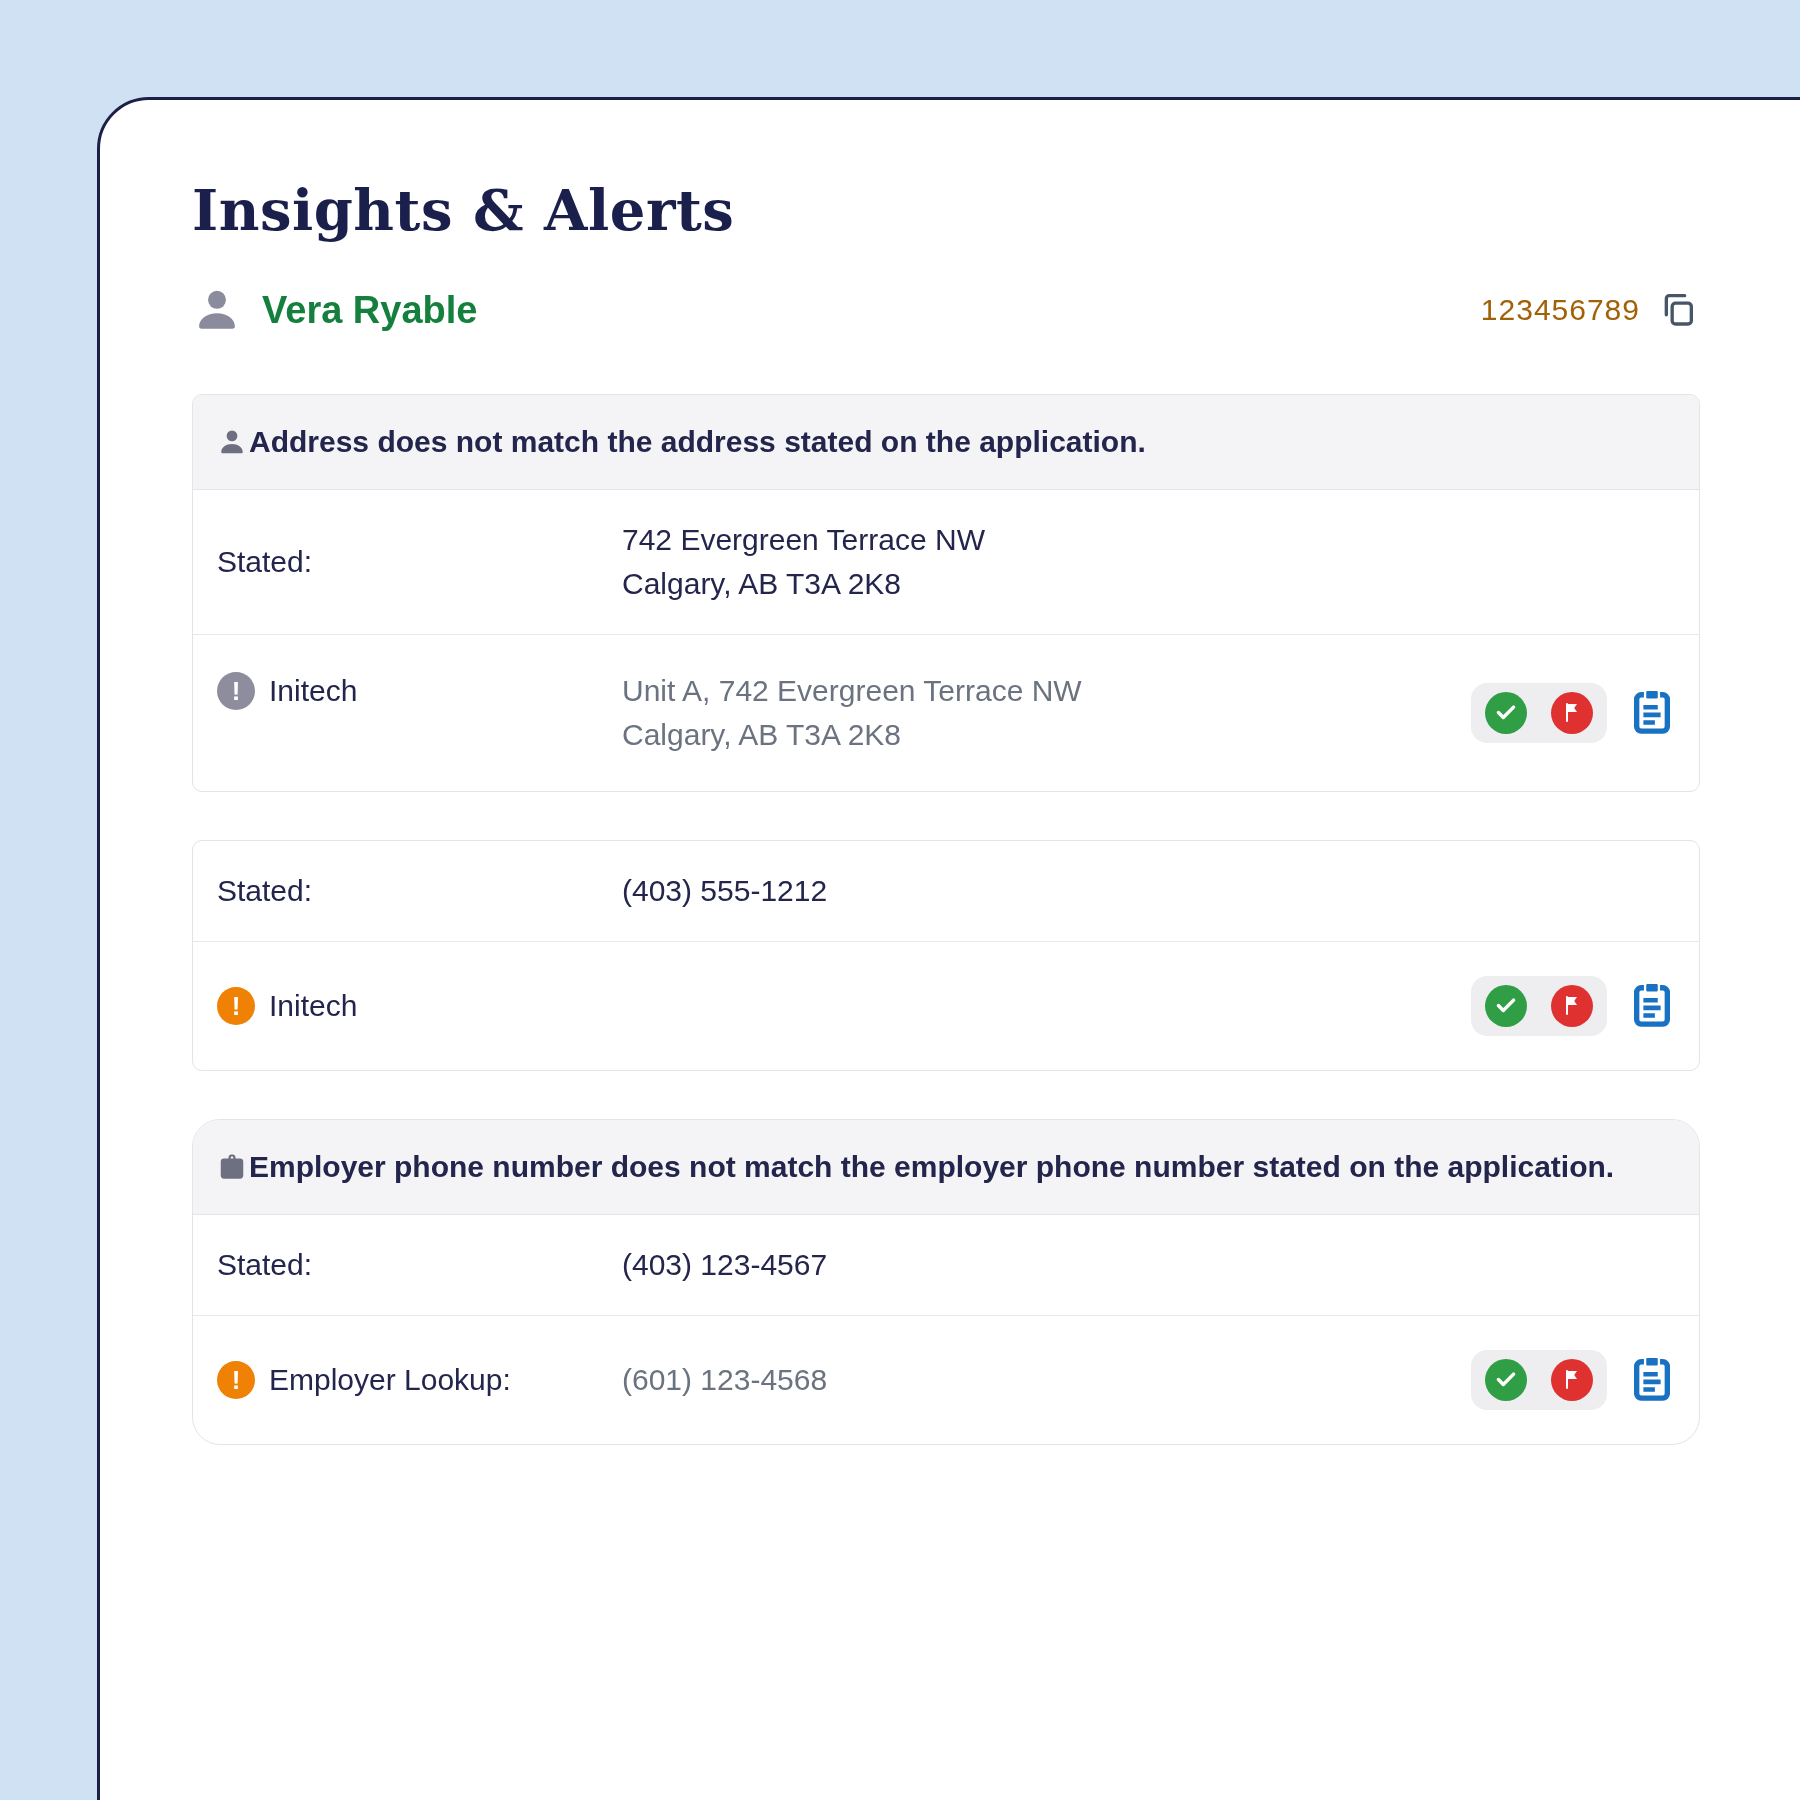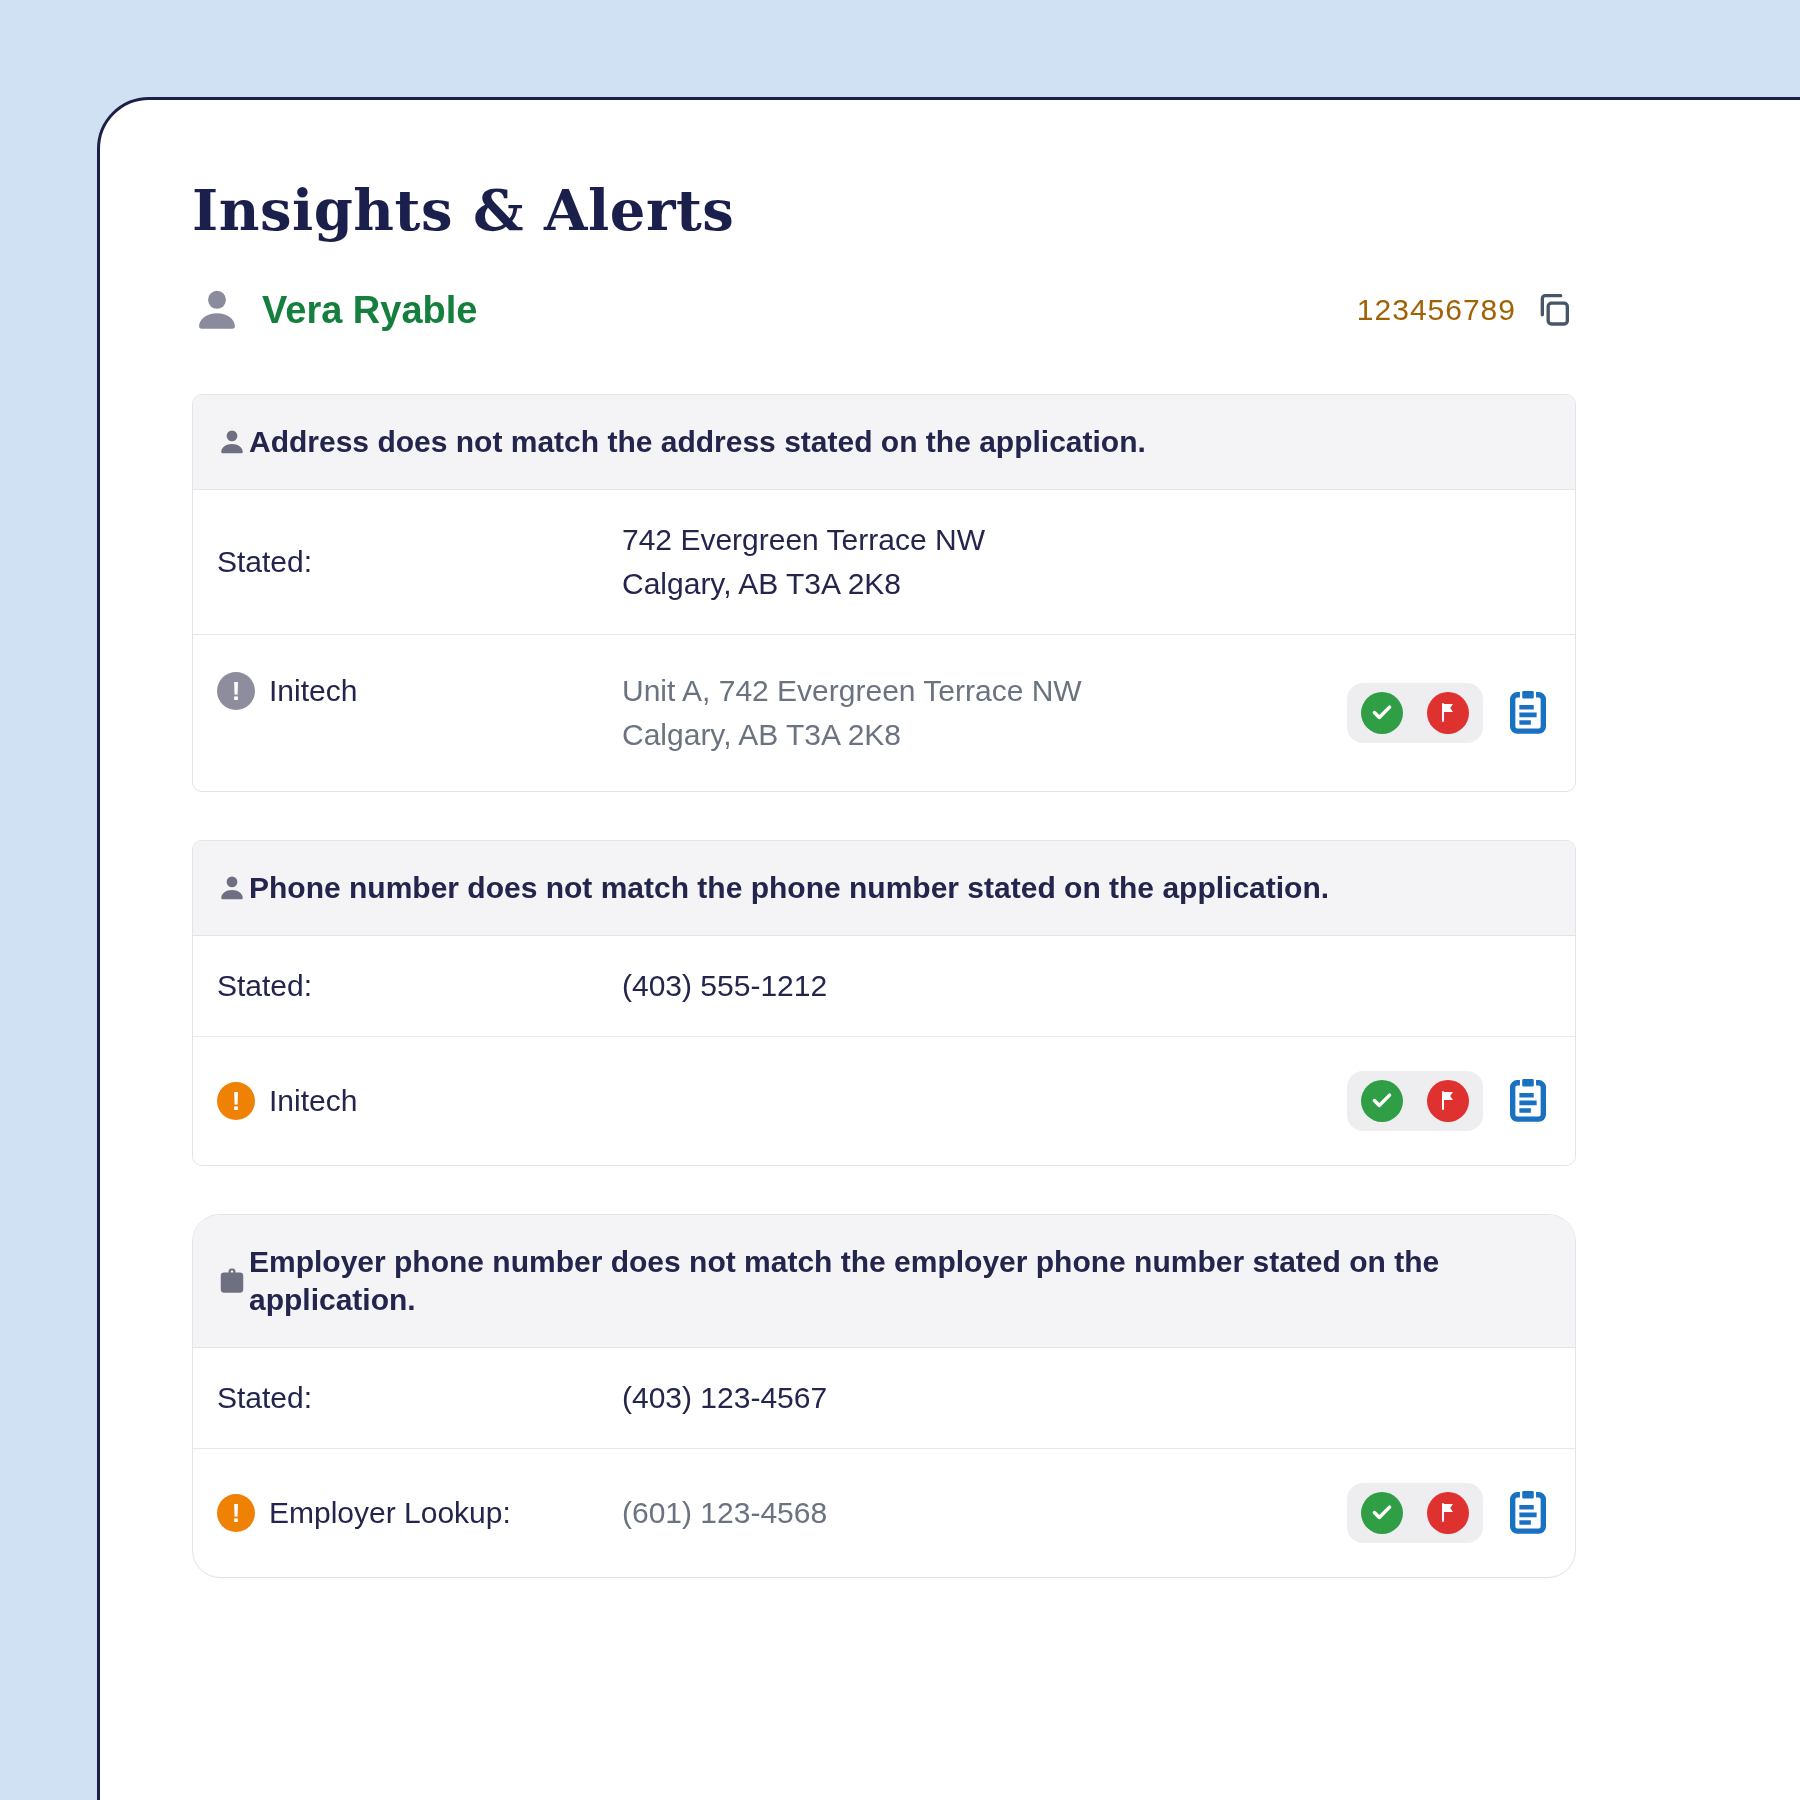--- a/index.html
+++ b/index.html
@@ -16,21 +16,21 @@
     left:97px;top:97px;
     width:1780px;height:1780px;
     background:#ffffff;
     border:3px solid #1b2047;
     border-radius:52px;
     box-sizing:border-box;
   }
   .content{
     margin-left:92px;
     padding-top:78px;
-    width:1384px;
+    width:1508px;
   }
   h1.page-title{
     margin:0 0 36px 0;
     font-family:"DejaVu Serif", serif;
     font-weight:600;
     font-size:56px;
     line-height:64px;
     color:#1b1f4b;
     letter-spacing:0.5px;
   }
@@ -195,29 +195,20 @@
                 <rect x="8.4" y="1.4" width="7.2" height="5.2" rx="1.2" fill="#1971c2" stroke="#ffffff" stroke-width="1.2"></rect>
                 <path d="M7.5 10.5h7.5M7.5 14.5h9M7.5 18.5h6" stroke="#1971c2" stroke-width="2.4" stroke-linecap="butt" fill="none"></path>
               </svg>
             </span>
           </button>
         </div>
       </div>
     </section>
 
     <section class="alert-card">
-      <div class="alert-header">
-        <span class="hdr-icon">
-          <svg viewBox="0 0 24 24" width="30" height="30" fill="#6f6f82">
-            <circle cx="12" cy="7.1" r="4.3"></circle>
-            <path d="M12 13.6c-4.8 0-8.6 2.7-8.6 6.3 0 .6.5 1.1 1.1 1.1h15c.6 0 1.1-.5 1.1-1.1 0-3.6-3.8-6.3-8.6-6.3z"></path>
-          </svg>
-        </span>
-        <span>Phone number does not match the phone number stated on the application.</span>
-      </div>
       <div class="row">
         <div class="label-cell">Stated:</div>
         <div class="value-cell">
           <div>(403) 555-1212</div>
         </div>
       </div>
       <div class="row match-row">
         <div class="label-cell">
           <span class="badge warning">!</span>
           <span>Initech</span>

